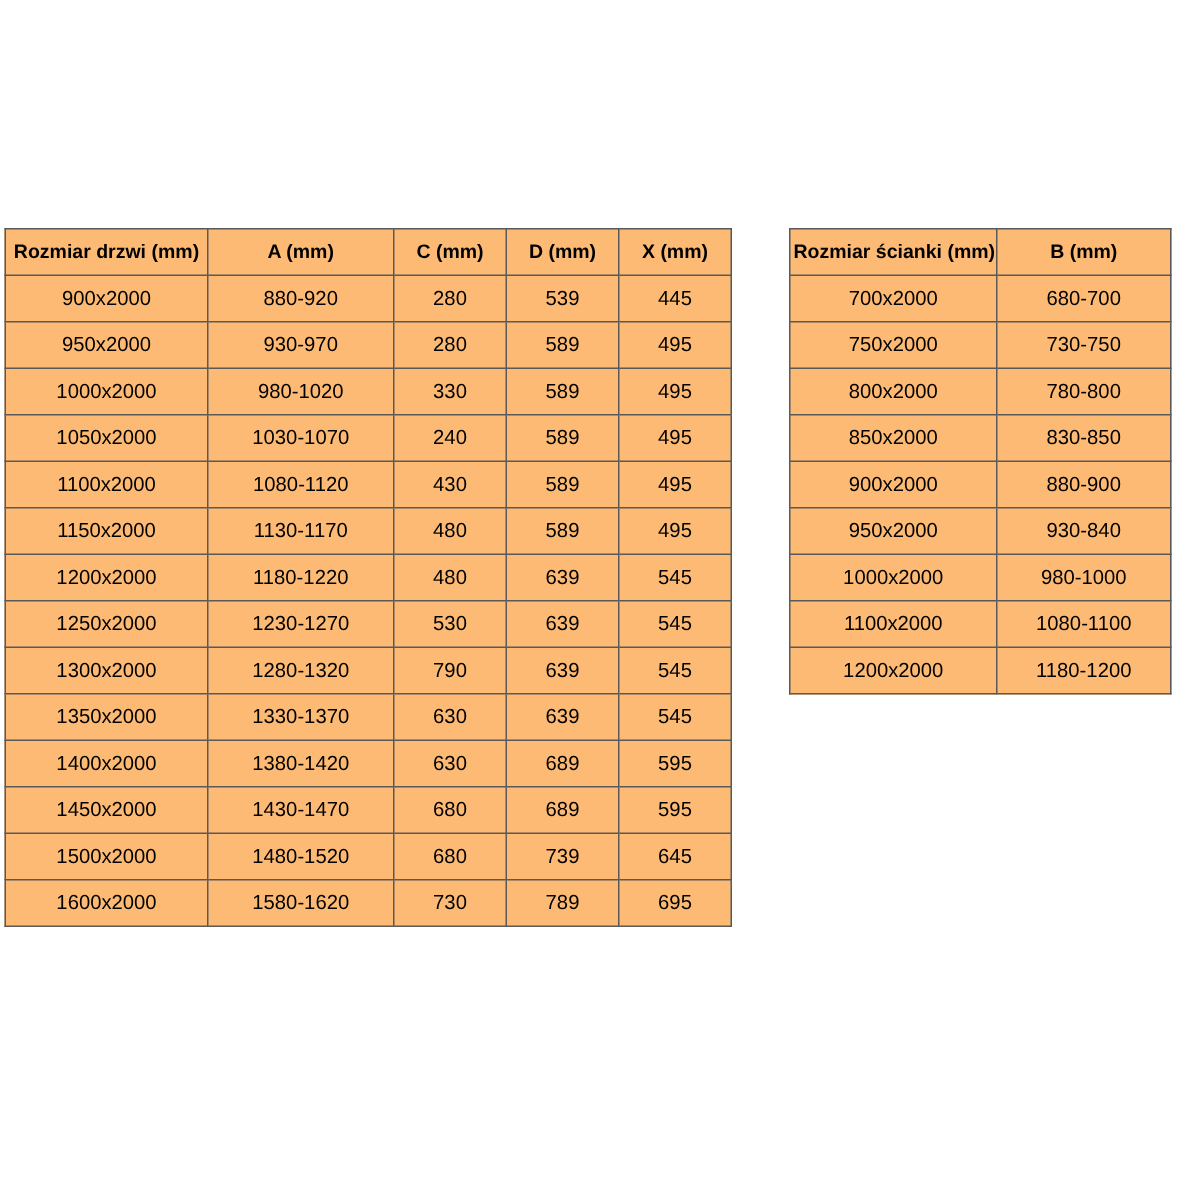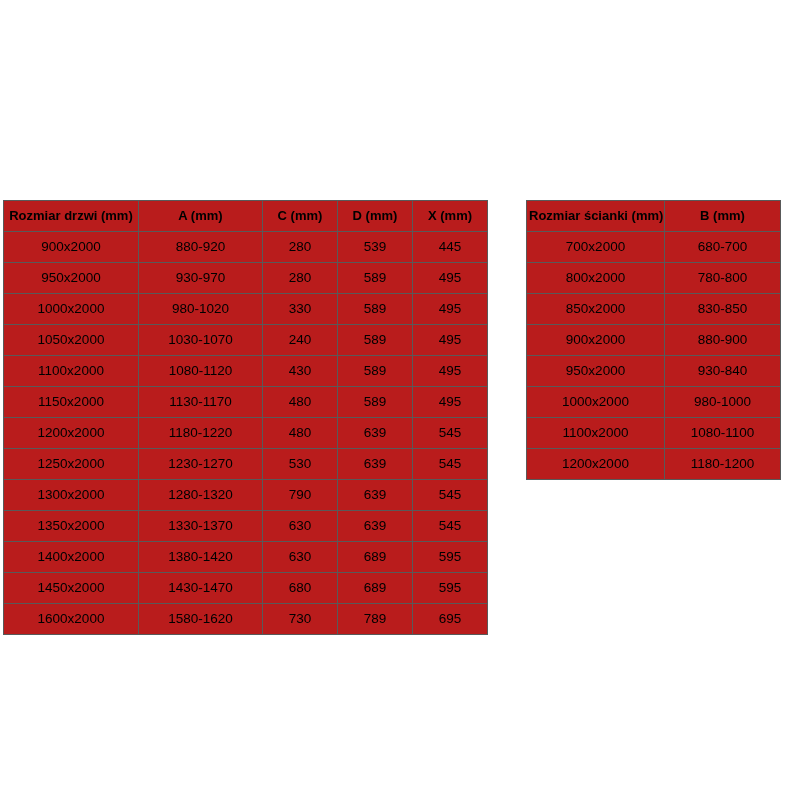--- a/index.html
+++ b/index.html
@@ -13,22 +13,21 @@
     height: 800px;
     background: #ffffff;
     font-family: "Liberation Sans", sans-serif;
     color: #000000;
     overflow: hidden;
   }
   table.dim-table {
     position: absolute;
     border-collapse: collapse;
     table-layout: fixed;
-    background: #b91c1c;
-    margin-top: 48px;
+    background: #fdba74;
   }
   table.dim-table th,
   table.dim-table td {
     border: 1px solid #595959;
     height: 30px;
     padding: 0 2px;
     text-align: center;
     vertical-align: middle;
     font-size: 13.5px;
     line-height: 30px;
@@ -144,20 +143,27 @@
           <td>595</td>
         </tr>
         <tr>
           <td>1450x2000</td>
           <td>1430-1470</td>
           <td>680</td>
           <td>689</td>
           <td>595</td>
         </tr>
         <tr>
+          <td>1500x2000</td>
+          <td>1480-1520</td>
+          <td>680</td>
+          <td>739</td>
+          <td>645</td>
+        </tr>
+        <tr>
           <td>1600x2000</td>
           <td>1580-1620</td>
           <td>730</td>
           <td>789</td>
           <td>695</td>
         </tr>
       </tbody>
   </table>
 
   <table id="wall-table" class="dim-table">
@@ -170,20 +176,24 @@
           <th>Rozmiar ścianki (mm)</th>
           <th>B (mm)</th>
         </tr>
       </thead>
     <tbody>
         <tr>
           <td>700x2000</td>
           <td>680-700</td>
         </tr>
         <tr>
+          <td>750x2000</td>
+          <td>730-750</td>
+        </tr>
+        <tr>
           <td>800x2000</td>
           <td>780-800</td>
         </tr>
         <tr>
           <td>850x2000</td>
           <td>830-850</td>
         </tr>
         <tr>
           <td>900x2000</td>
           <td>880-900</td>

